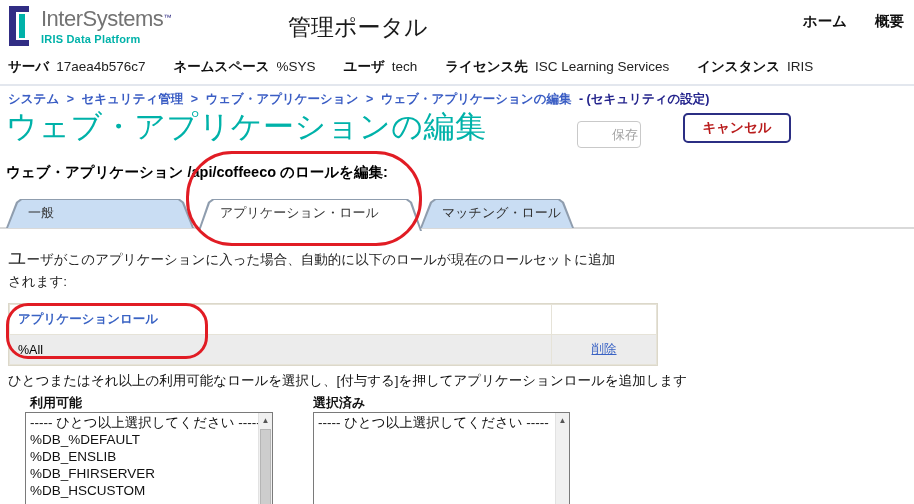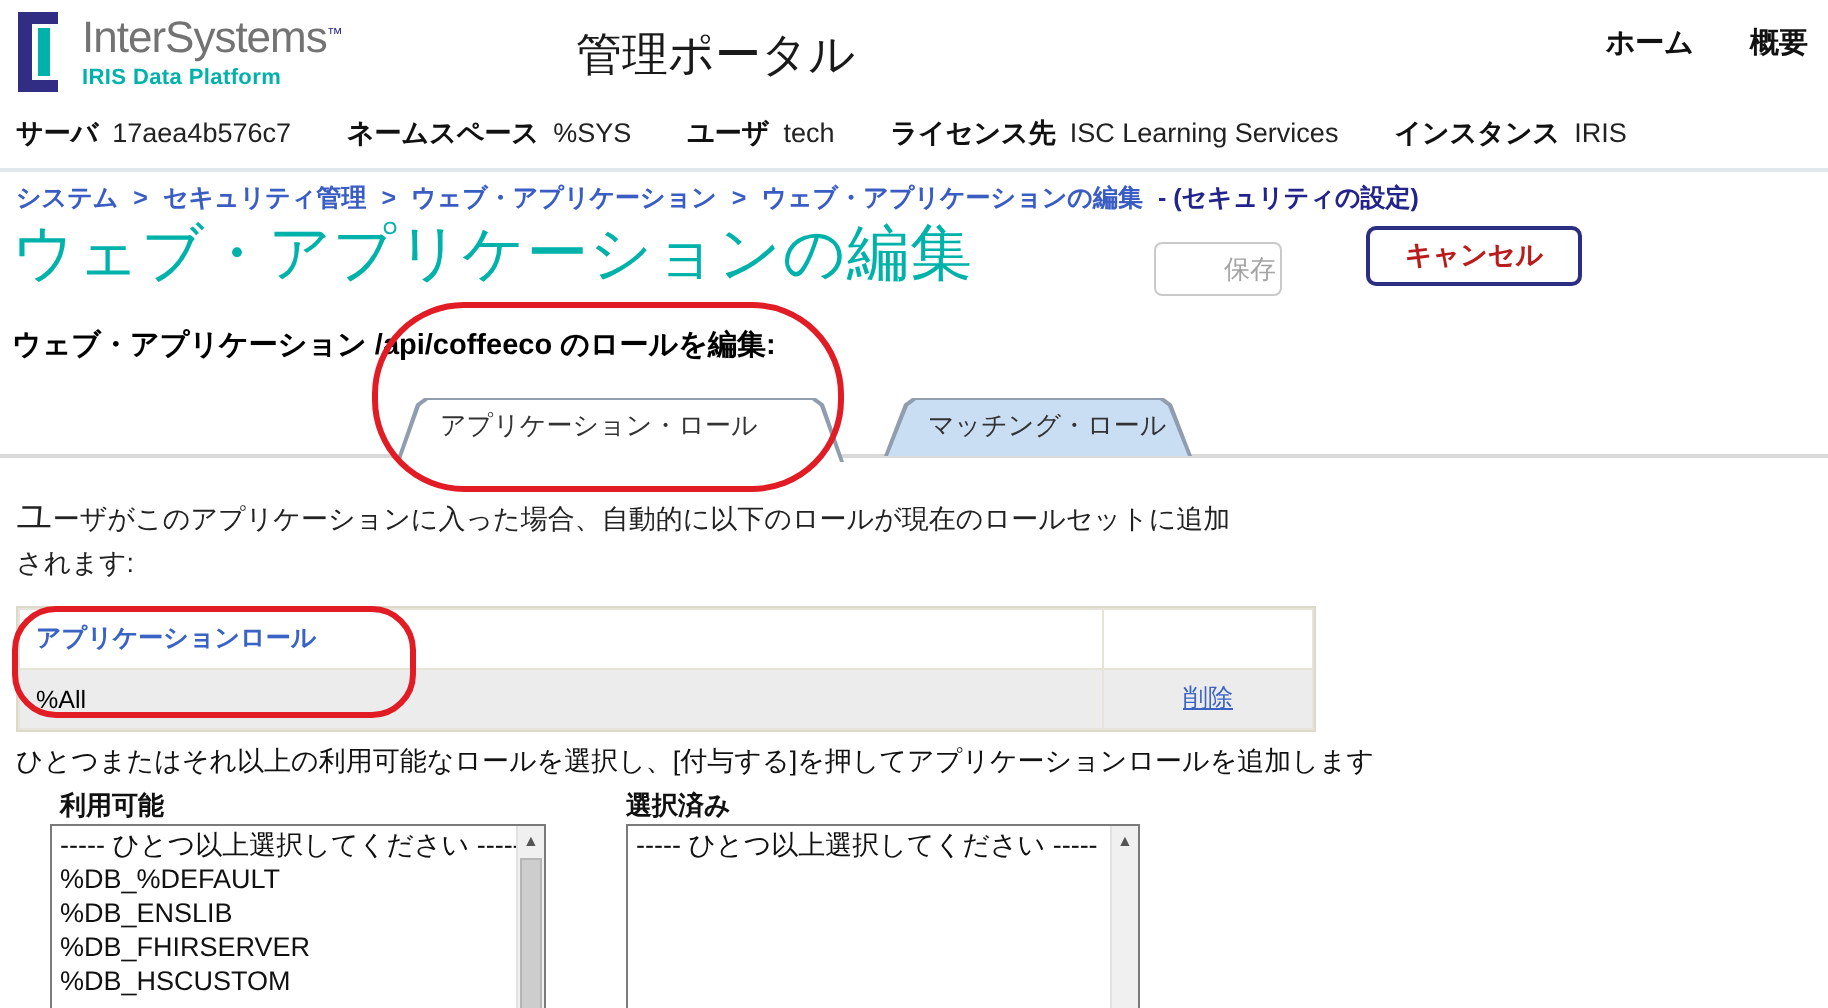--- a/index.html
+++ b/index.html
@@ -153,26 +153,31 @@
     <span class="crumb-suffix">- (セキュリティの設定)</span>
   </div>
 
   <div class="page-title">ウェブ・アプリケーションの編集</div>
   <button class="btn-save" disabled="">保存</button>
   <button class="btn-cancel">キャンセル</button>
 
   <div class="subtitle">ウェブ・アプリケーション /api/coffeeco のロールを編集:</div>
 
   <div class="tabbar-line"></div>
+  <div class="tab" style="left:6px; width:188px;">
+    <div class="tab-border"></div>
+    <div class="tab-fill"></div>
+    <span class="tab-label">一般</span>
+  </div>
   <div class="tab active" style="left:198px; width:224px;">
     <div class="tab-border"></div>
     <div class="tab-fill"></div>
     <span class="tab-label">アプリケーション・ロール</span>
   </div>
-  <div class="tab" style="left:442px; width:154px;">
+  <div class="tab" style="left:420px; width:154px;">
     <div class="tab-border"></div>
     <div class="tab-fill"></div>
     <span class="tab-label">マッチング・ロール</span>
   </div>
 
   <div class="description">ユーザがこのアプリケーションに入った場合、自動的に以下のロールが現在のロールセットに追加されます:</div>
 
   <div class="roles-table">
     <table>
       <tbody>

